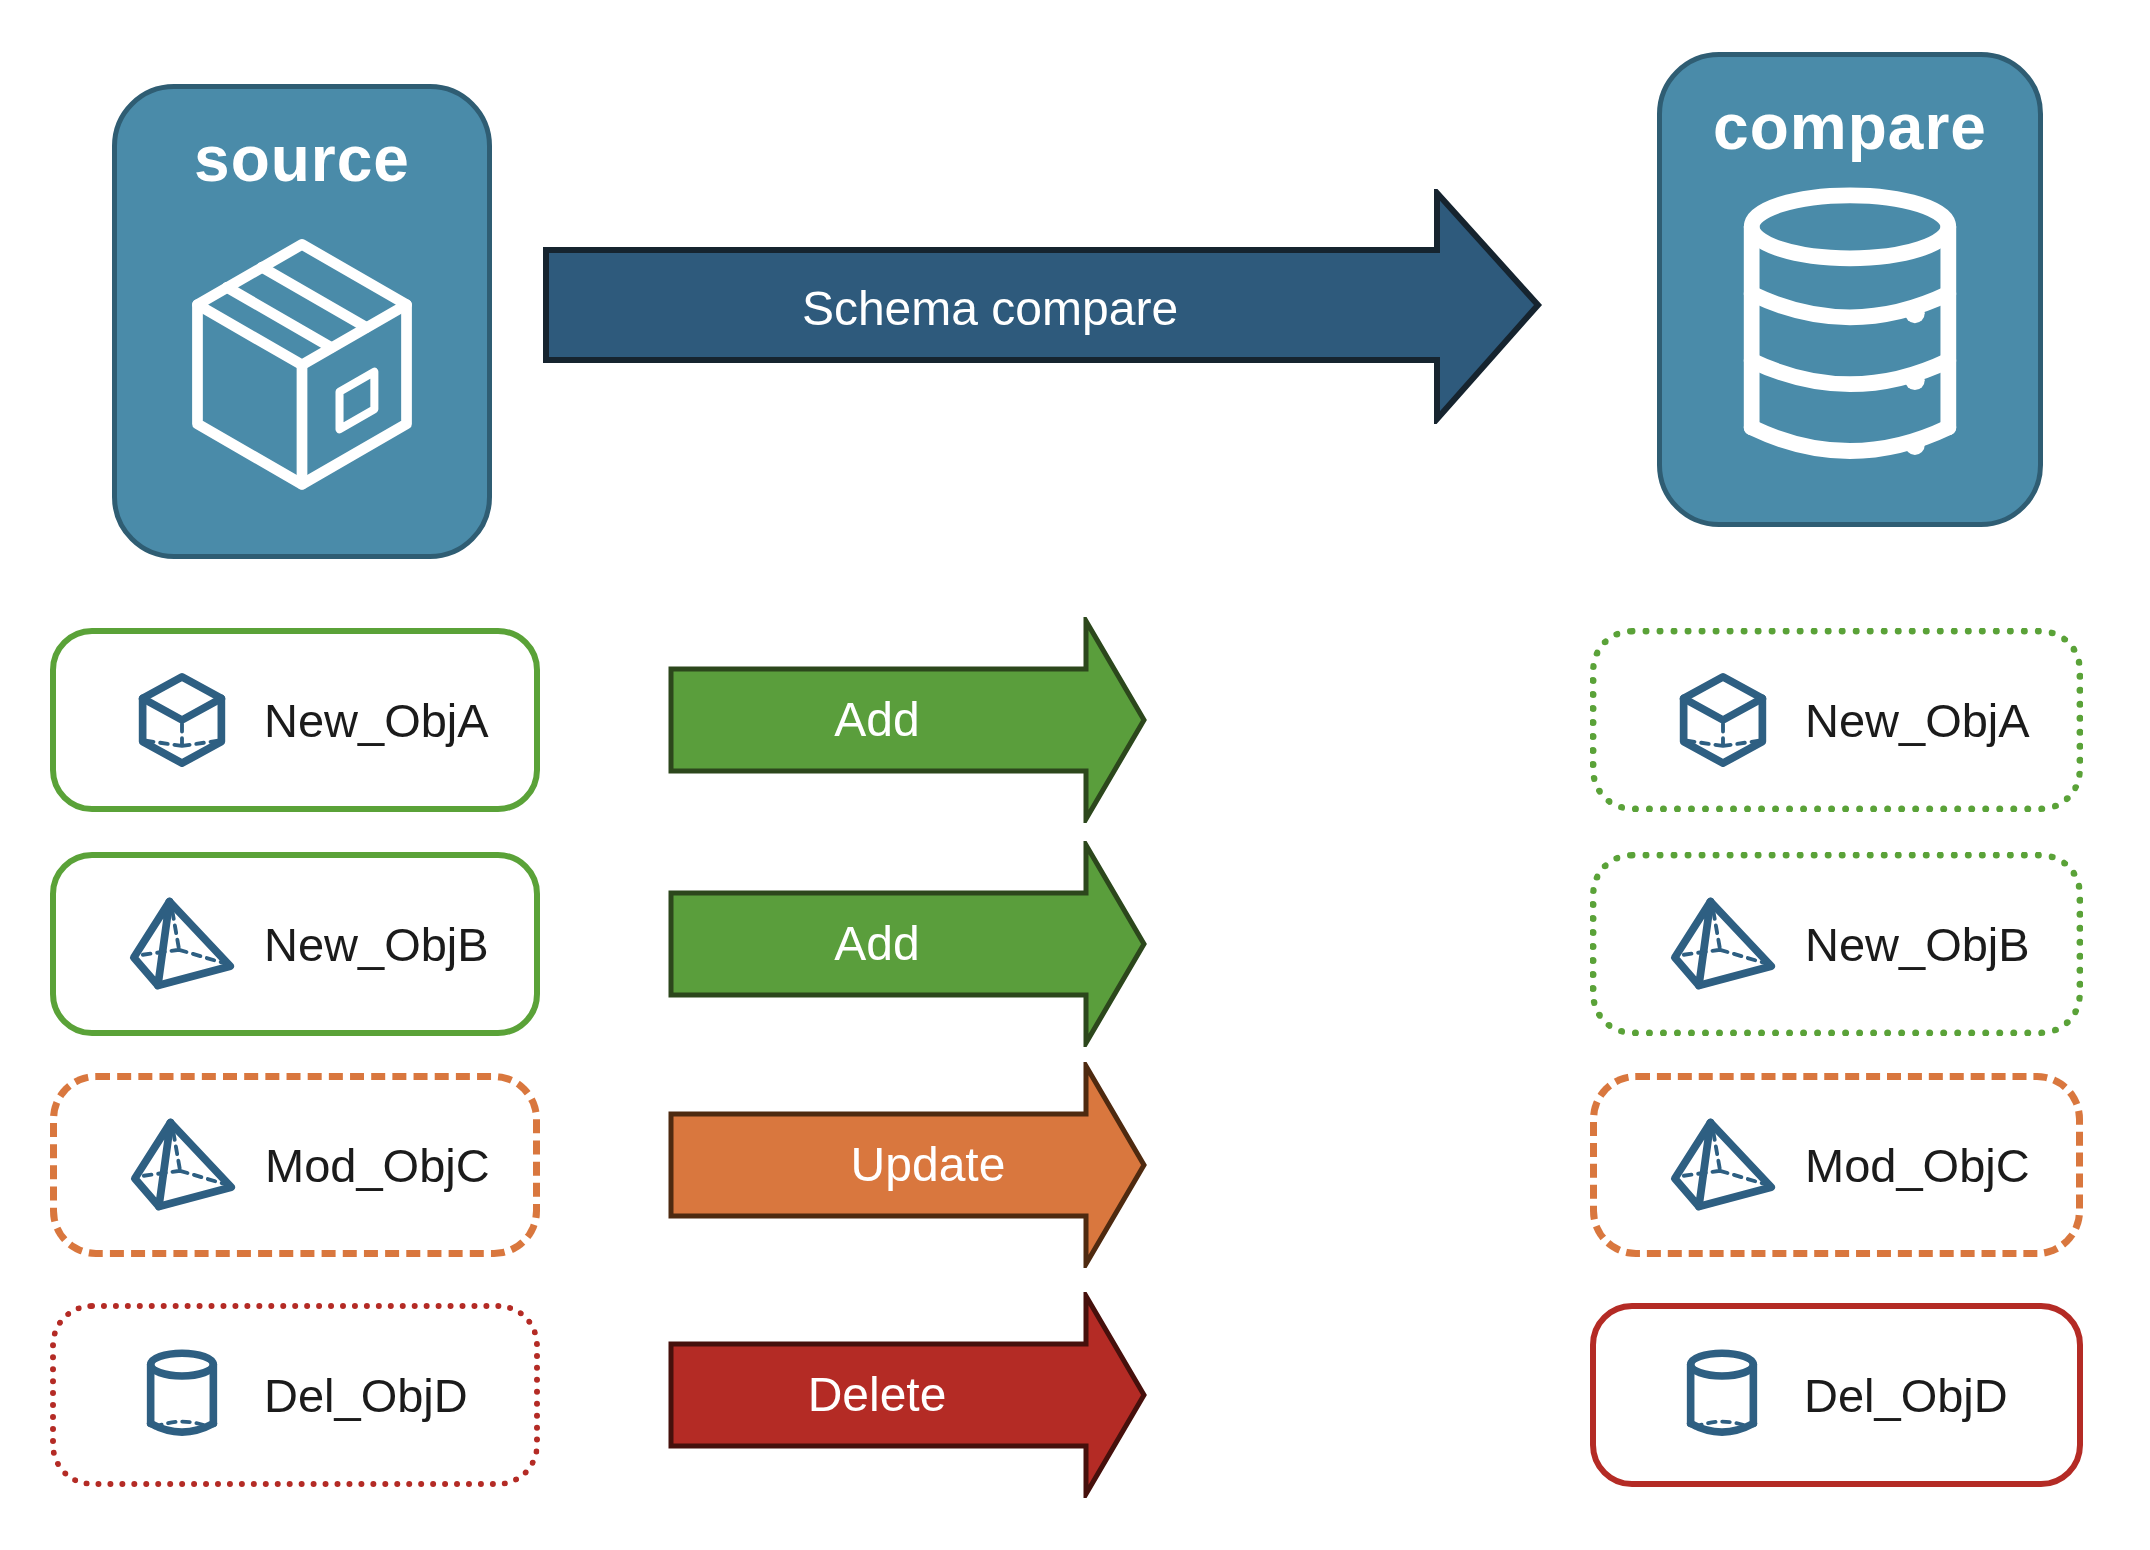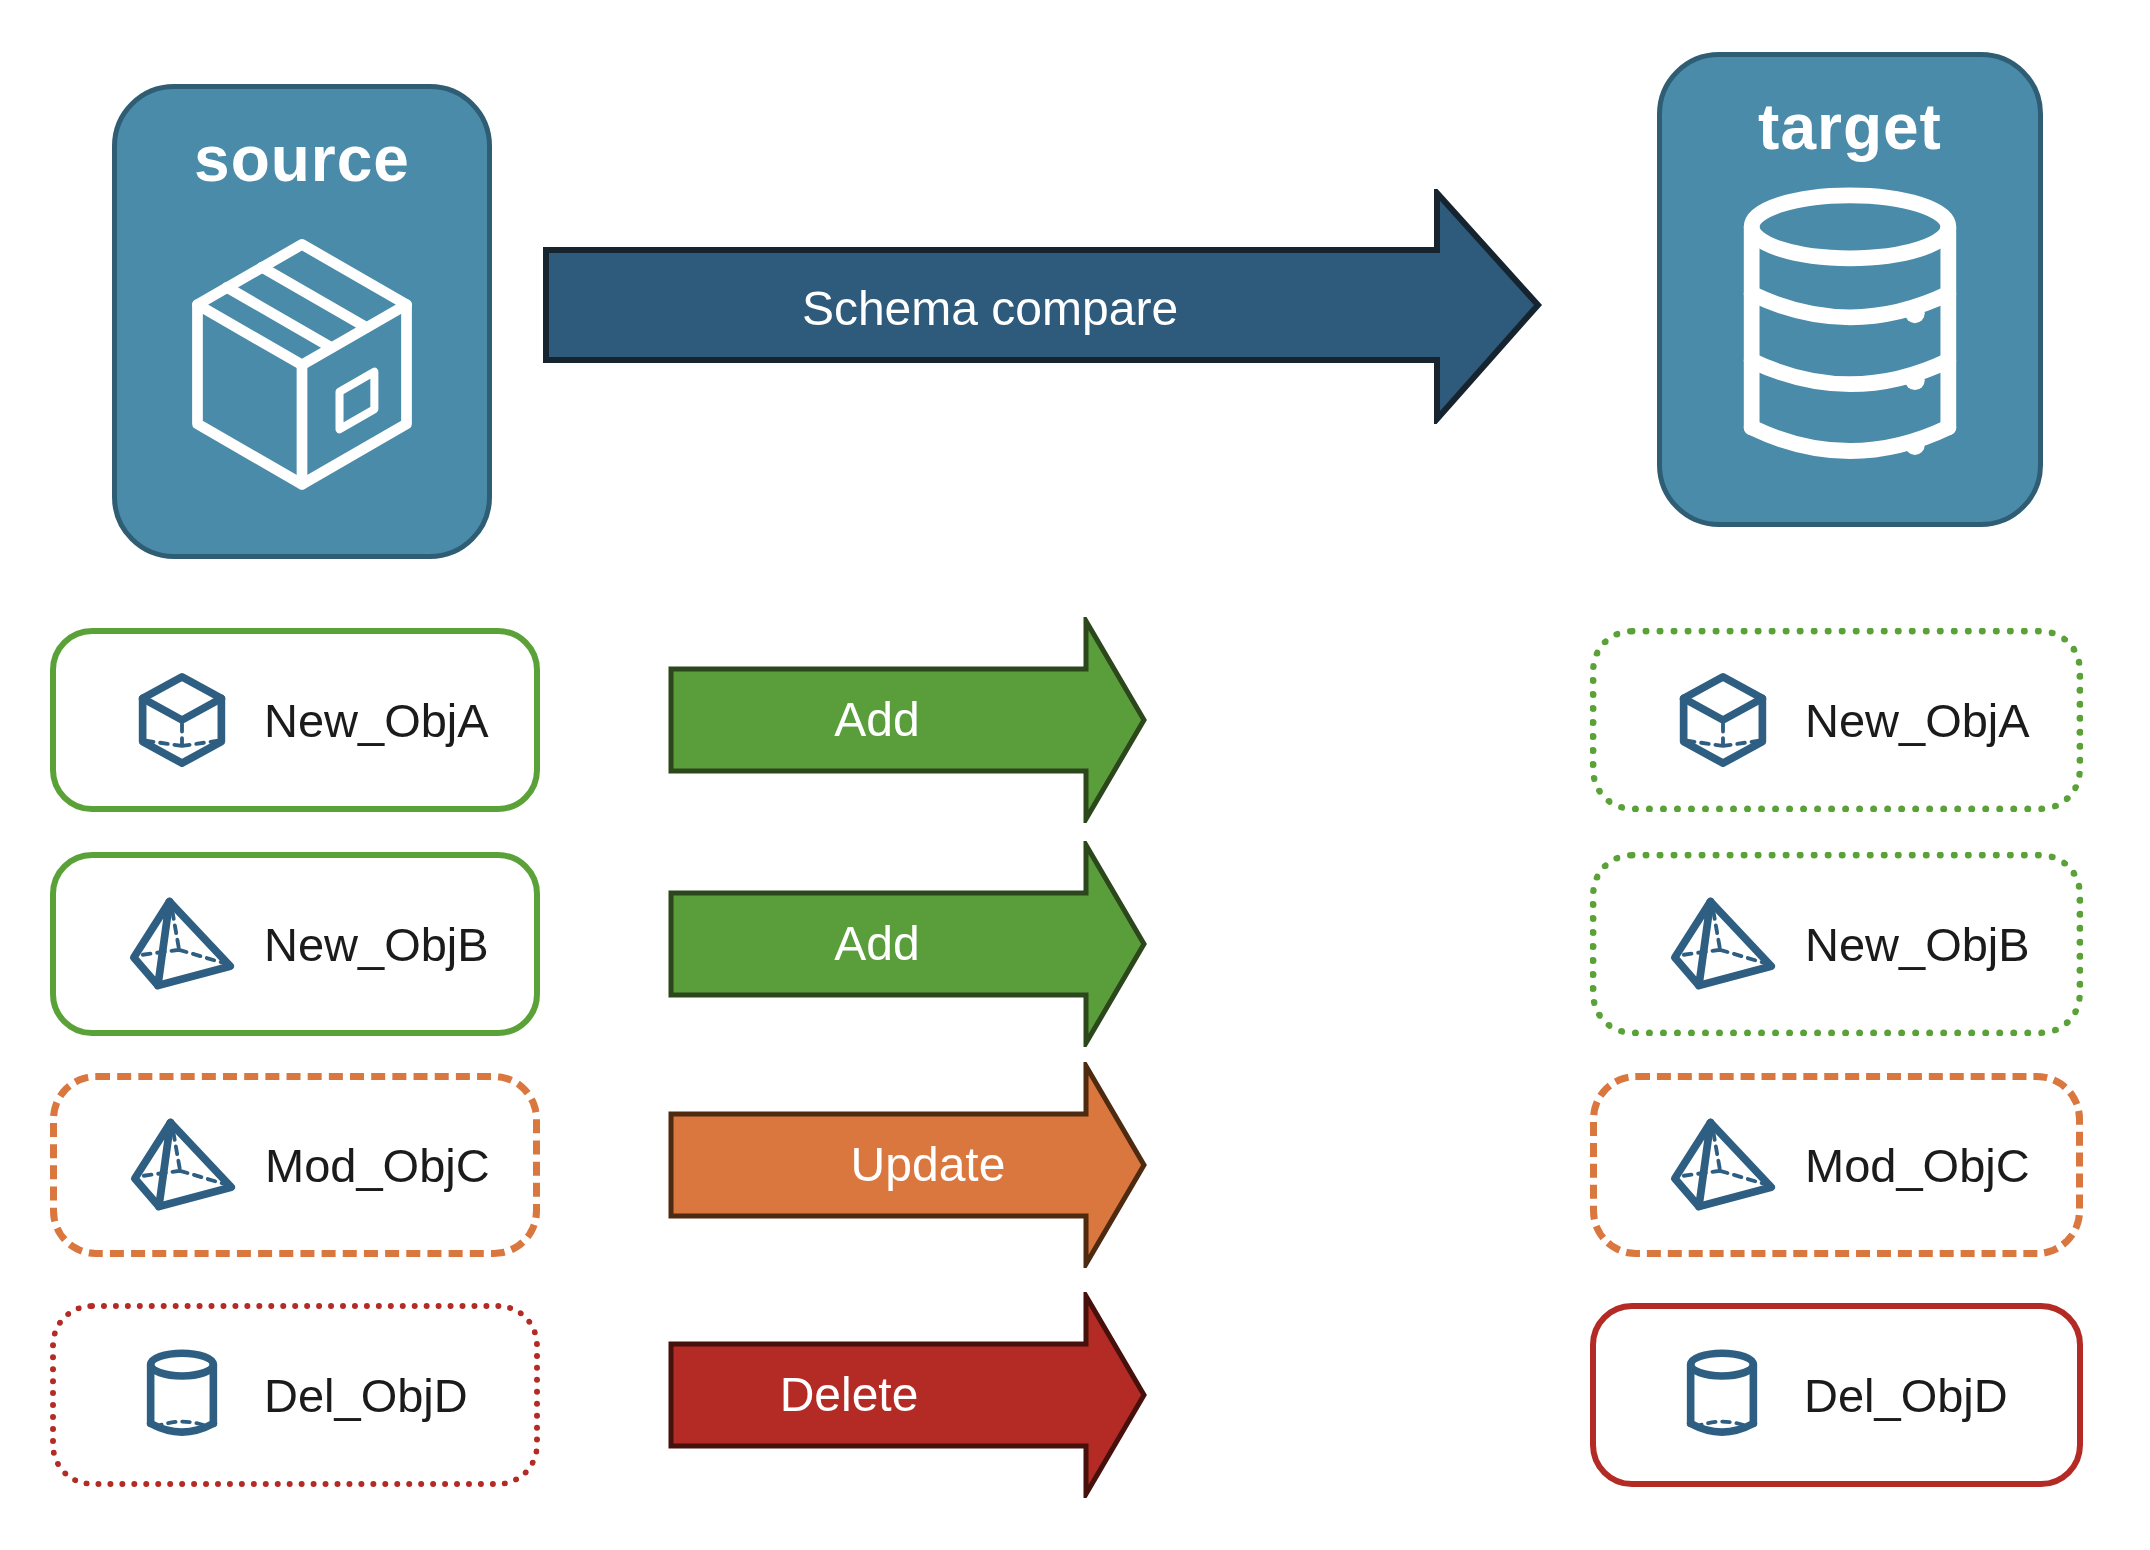--- a/index.html
+++ b/index.html
@@ -51,21 +51,21 @@
       <path d="M128,122 L154,107 L154,135 L128,150 Z" stroke-width="6"></path>
     </svg>
   </div>
 
   <svg class="arrow arrow-compare" style="left:543px;top:189px;" width="1000" height="235" viewBox="0 0 1000 235">
     <polygon points="3,61 894,61 894,4 995,116 894,230 894,171 3,171"></polygon>
   </svg>
   <div class="arrow-label" style="left:543px;top:250px;width:894px;height:118px;">Schema compare</div>
 
   <div class="node" style="left:1657px;top:52px;width:386px;height:475px;">
-    <div class="node-label">target</div>
+    <div class="node-label">compare</div>
     <svg class="white-icon" width="236" height="296" viewBox="0 0 120 150" stroke-width="7">
       <ellipse cx="60" cy="20" rx="50" ry="16"></ellipse>
       <path d="M10,20 L10,122 M110,20 L110,122"></path>
       <path d="M10,122 Q60,146 110,122"></path>
       <path d="M10,54 Q60,78 110,54"></path>
       <path d="M10,88 Q60,112 110,88"></path>
       <circle cx="93" cy="64" r="5" fill="#ffffff" stroke="none"></circle>
       <circle cx="93" cy="98" r="5" fill="#ffffff" stroke="none"></circle>
       <circle cx="93" cy="131" r="5" fill="#ffffff" stroke="none"></circle>
     </svg>
@@ -153,21 +153,21 @@
         <path class="solid" d="M7,16 L7,78 M73,16 L73,78"></path>
         <path class="solid" d="M7,78 Q40,96 73,78"></path>
         <path class="hid" d="M11,82 Q40,70 69,82"></path>
       </svg>
     </span>
     <span class="obj-label">Del_ObjD</span>
   </div>
   <svg class="arrow arrow-delete" style="left:668px;top:1292px;" width="480" height="206" viewBox="0 0 480 206">
     <polygon points="3,52 418,52 418,4 476,103 418,202 418,154 3,154"></polygon>
   </svg>
-  <div class="arrow-label" style="left:640px;top:1344px;width:418px;height:102px;">Delete</div>
+  <div class="arrow-label" style="left:668px;top:1344px;width:418px;height:102px;">Delete</div>
   <div class="obj-box solid-red" style="left:1590px;top:1303px;width:493px;height:184px;">
     <span class="icon-slot">
       <svg class="wire" width="76" height="94" viewBox="0 0 80 96">
         <ellipse class="solid" cx="40" cy="16" rx="33" ry="12"></ellipse>
         <path class="solid" d="M7,16 L7,78 M73,16 L73,78"></path>
         <path class="solid" d="M7,78 Q40,96 73,78"></path>
         <path class="hid" d="M11,82 Q40,70 69,82"></path>
       </svg>
     </span>
     <span class="obj-label">Del_ObjD</span>

